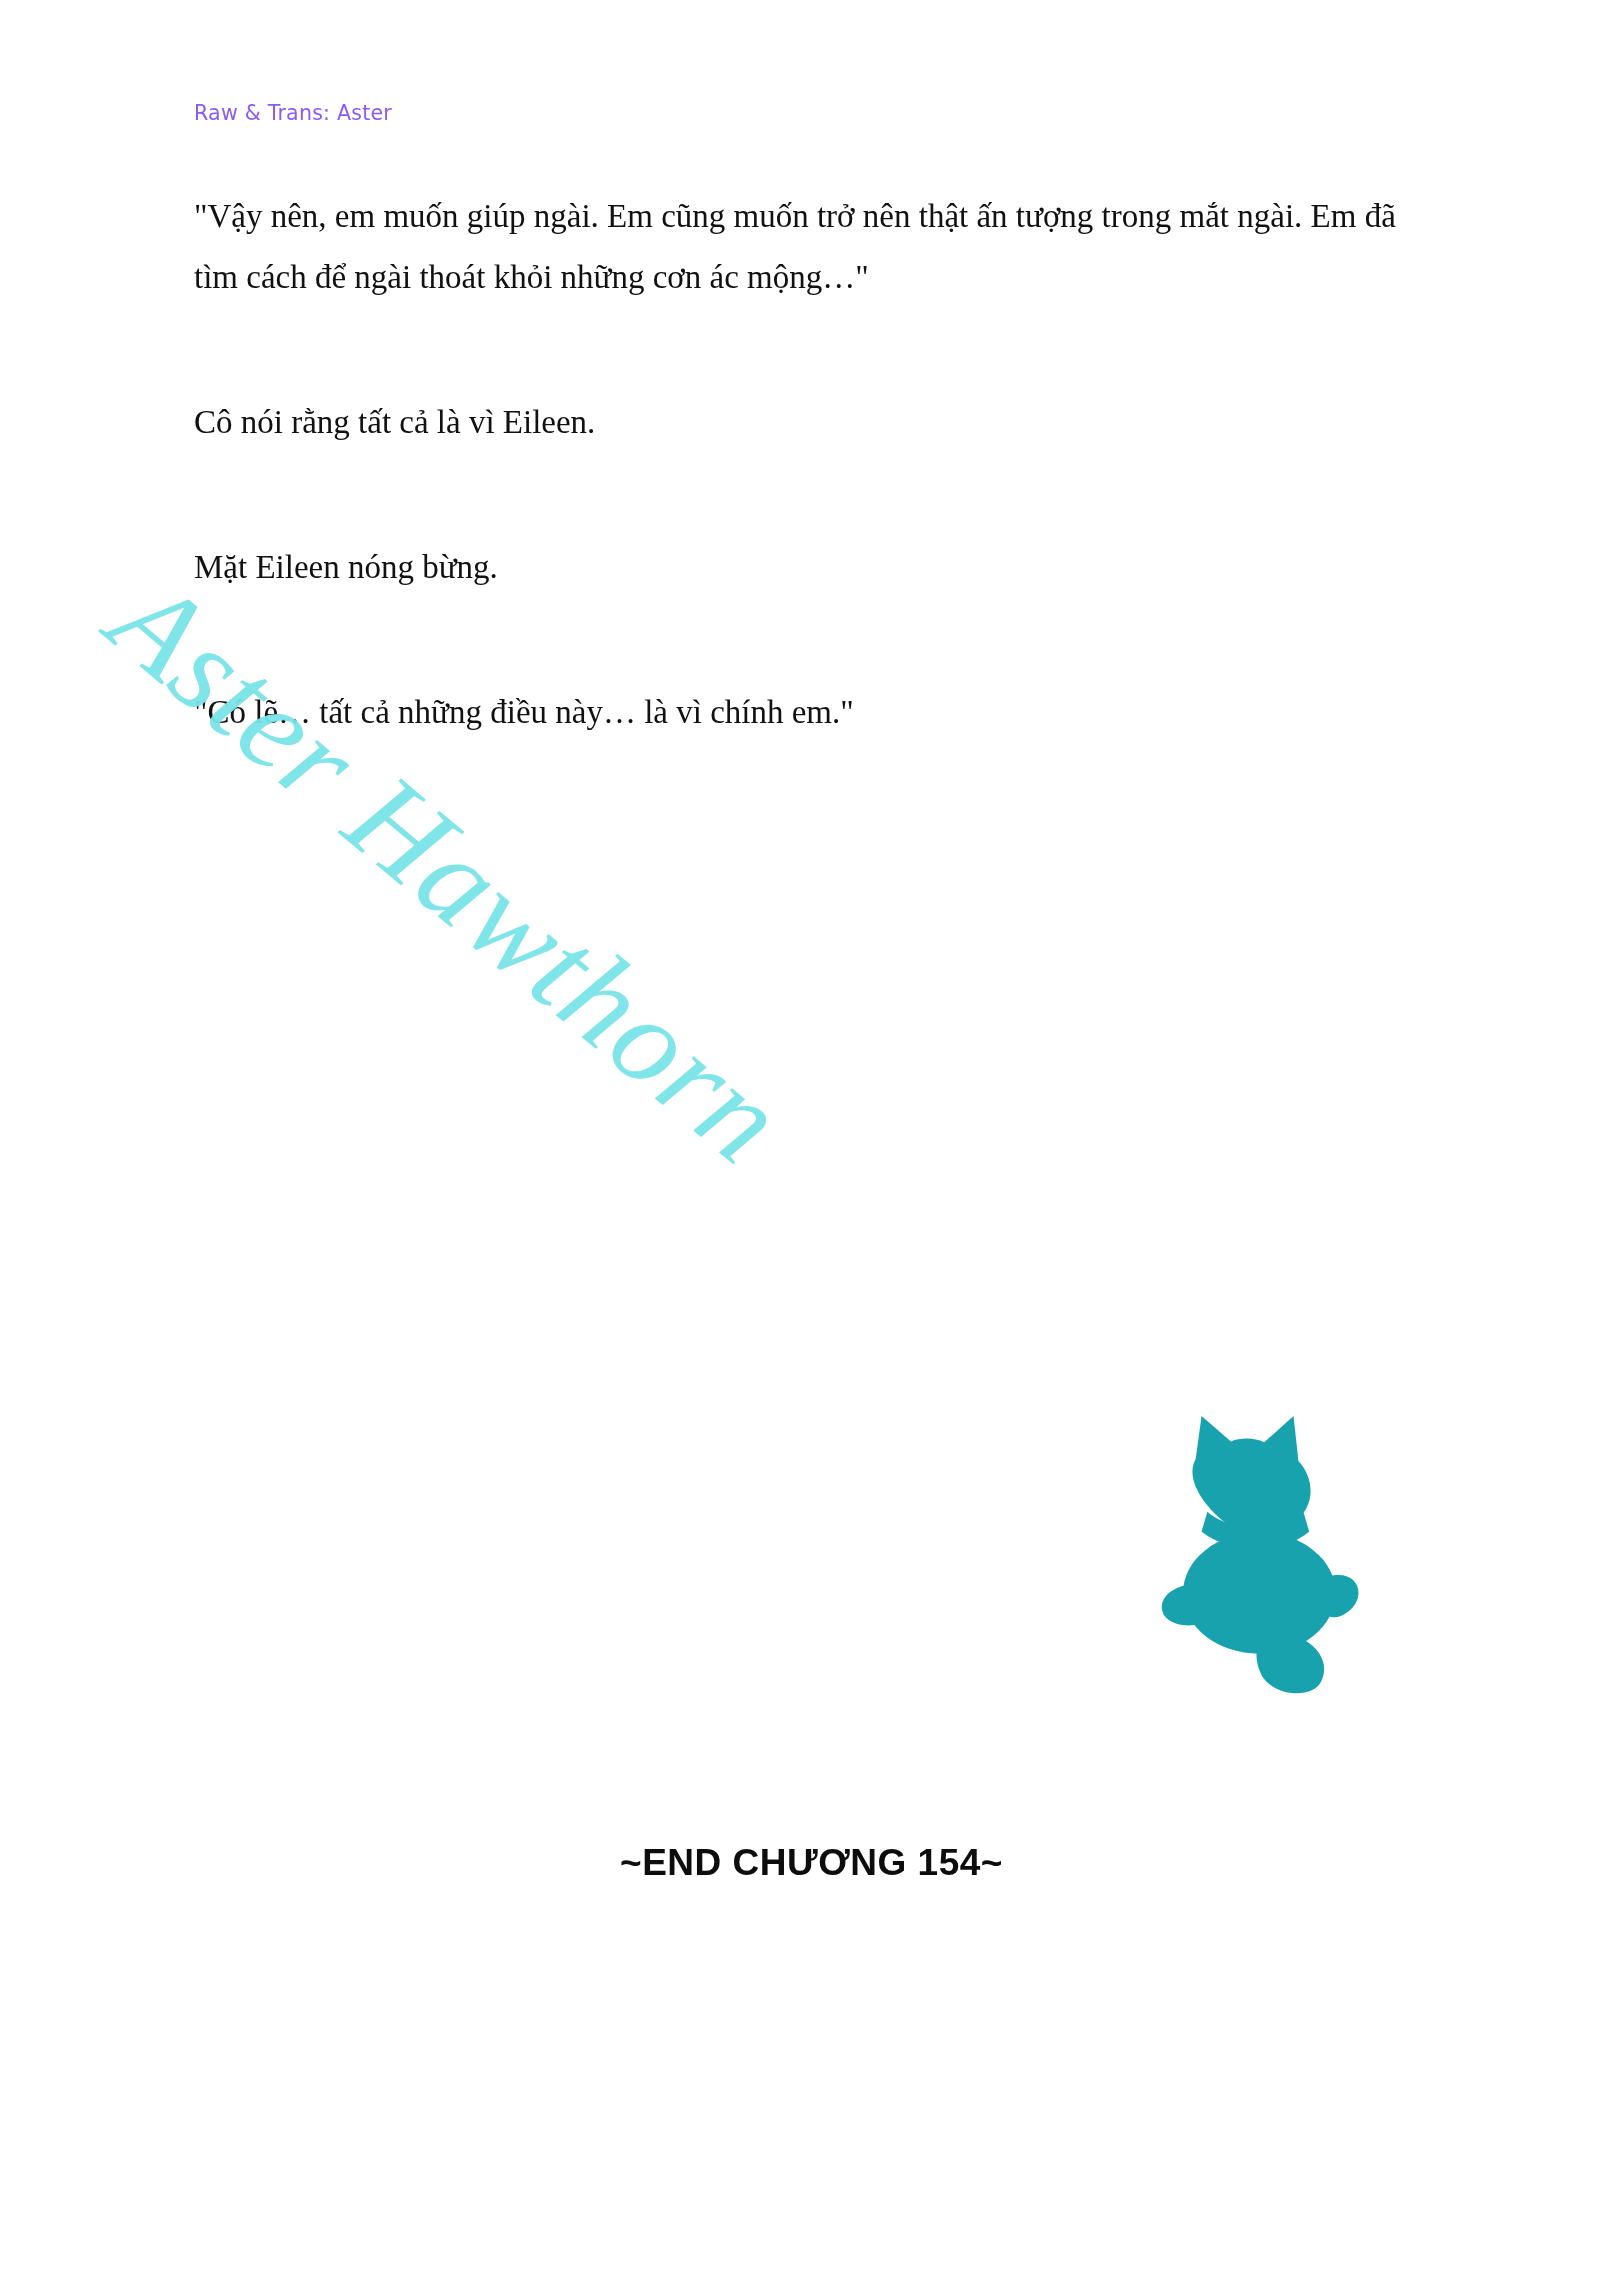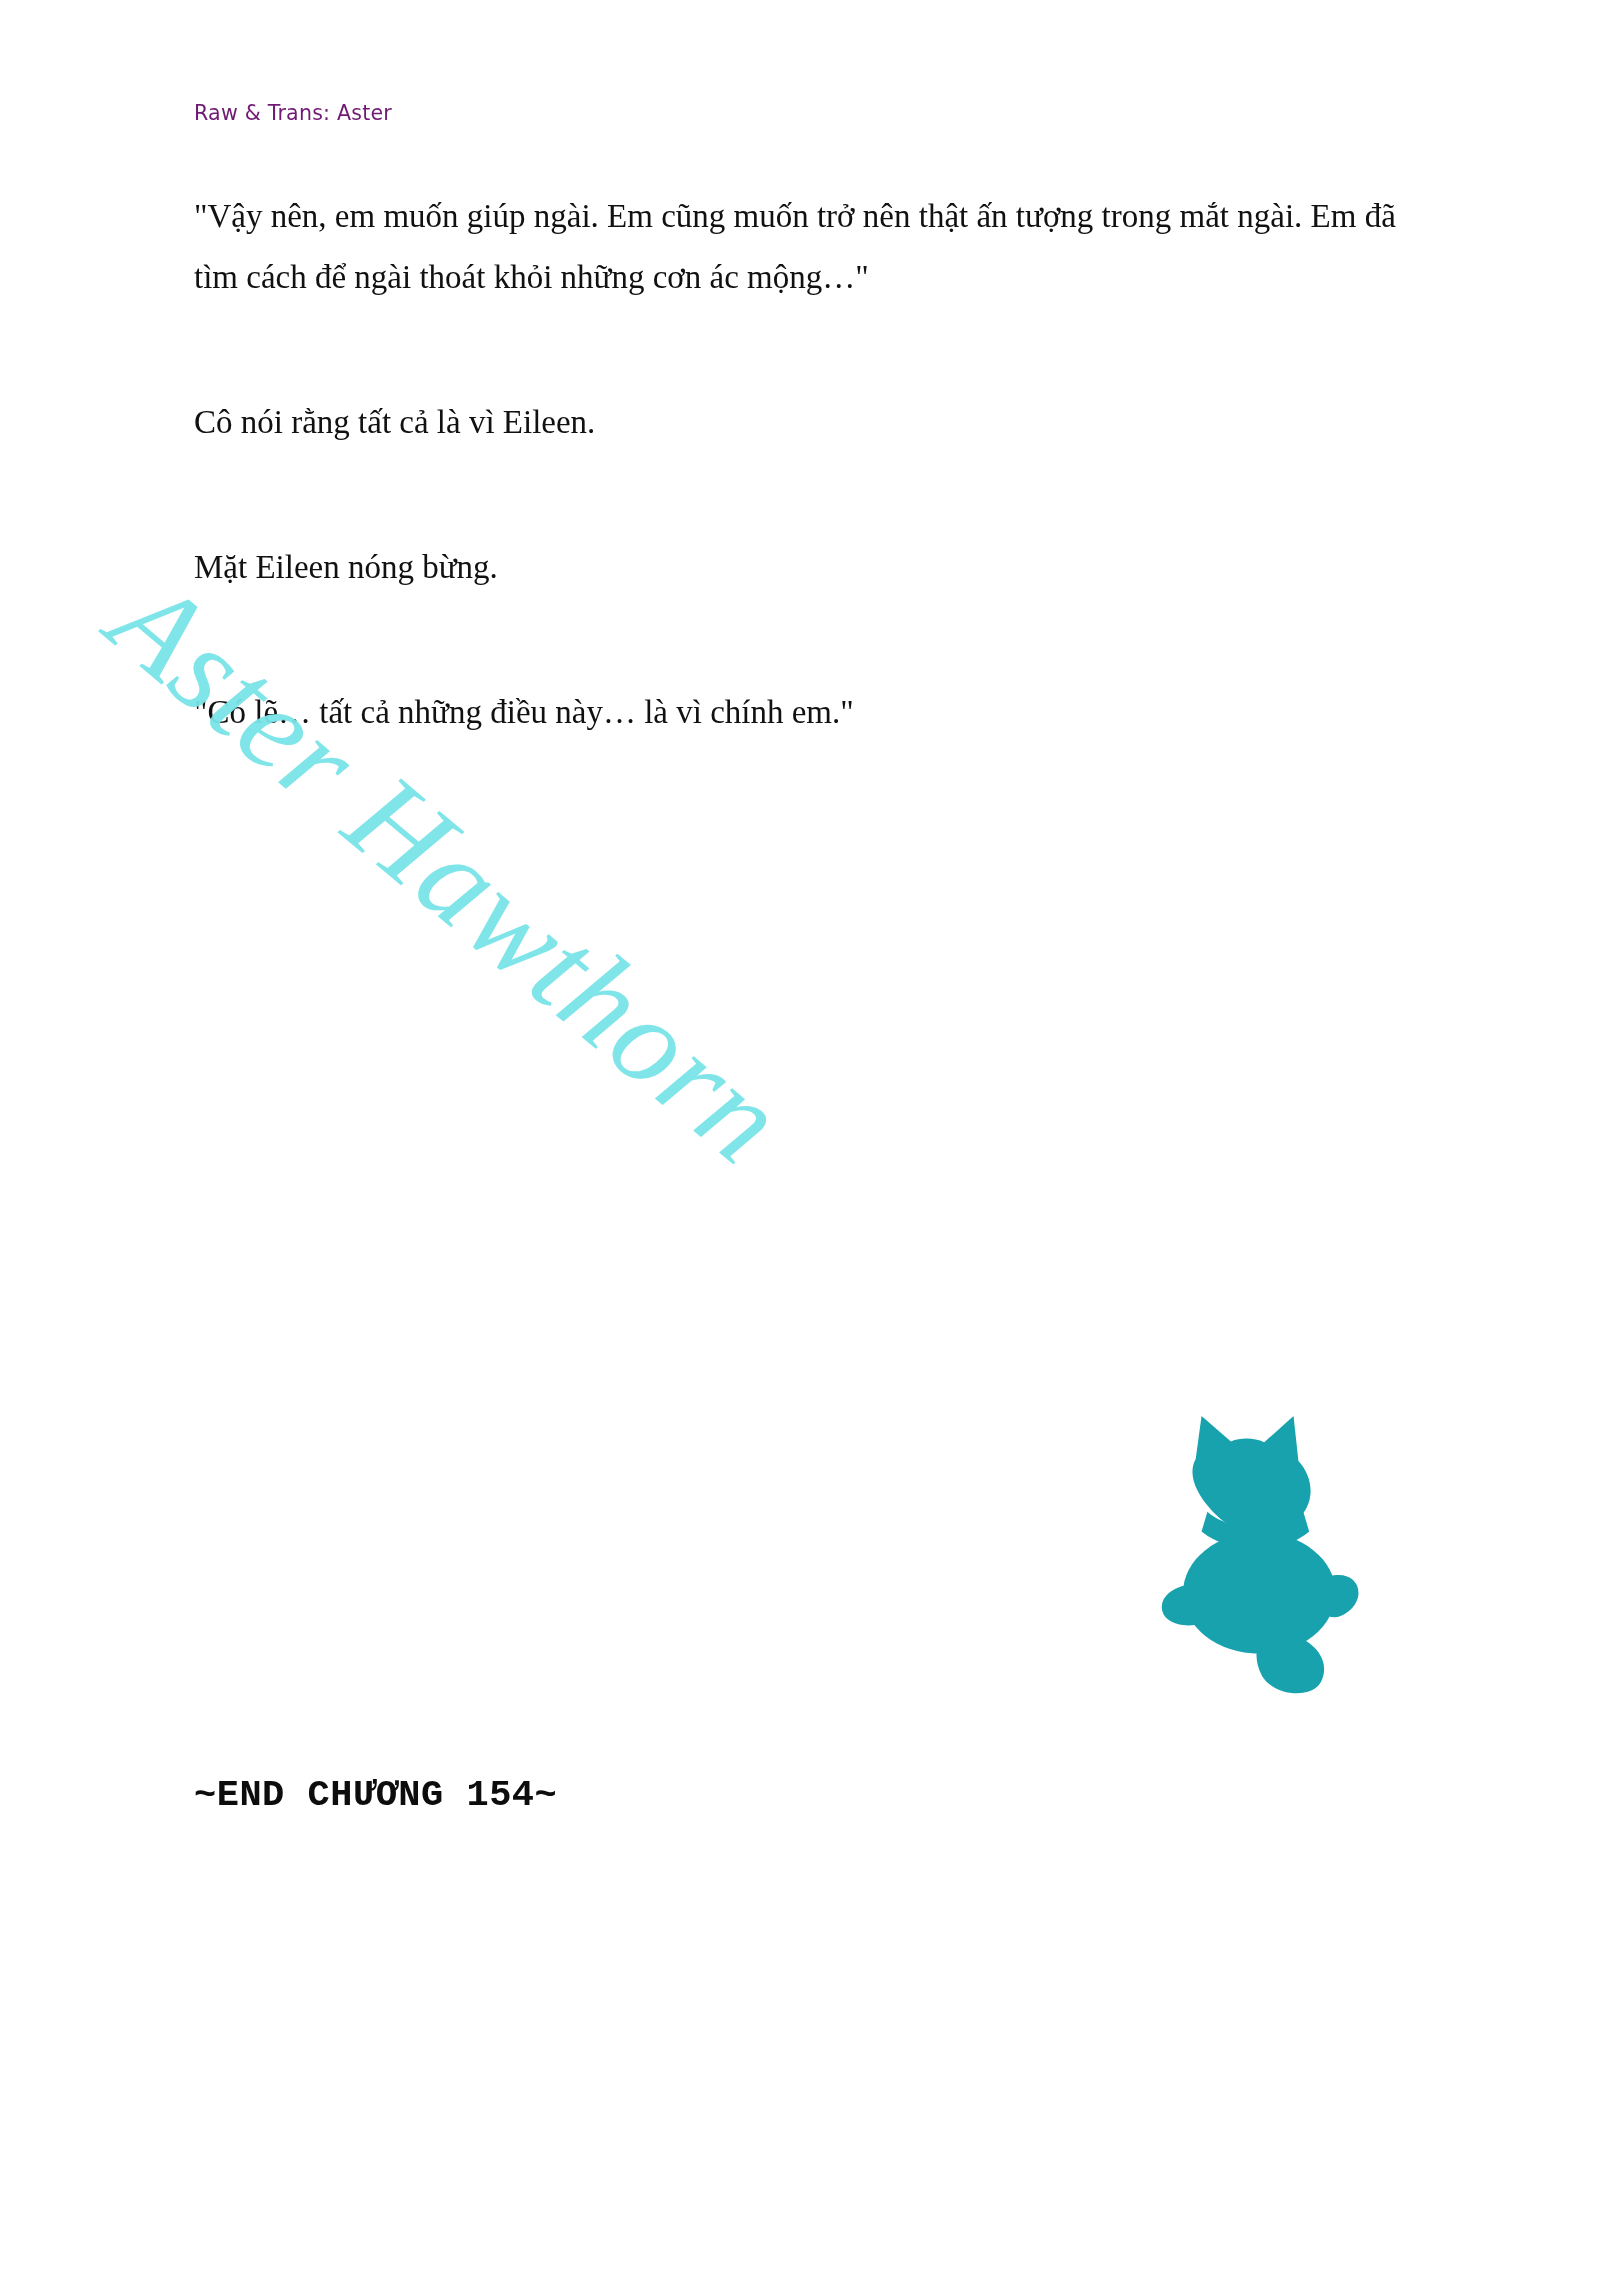--- a/index.html
+++ b/index.html
@@ -20,21 +20,21 @@
     inset: 0;
     background: #ffffff;
   }
 
   .header-note {
     position: absolute;
     left: 194px;
     top: 101px;
     font-family: "DejaVu Sans", sans-serif;
     font-size: 20.6px;
-    color: #701a75;
+    color: #8b5cf6;
     letter-spacing: 0.2px;
     white-space: nowrap;
   }
 
   .content {
     position: absolute;
     left: 194px;
     top: 186px;
     width: 1235px;
   }
@@ -48,24 +48,24 @@
     max-width: 1220px;
   }
 
   .para.spacer-big {
     margin-bottom: 84px;
   }
 
   .end-line {
     position: absolute;
     left: 0;
-    top: 1588px;
+    top: 1656px;
     width: 1235px;
-    text-align: left;
-    font-family: Liberation Mono, monospace;
+    text-align: center;
+    font-family: Liberation Sans, sans-serif;
     font-weight: bold;
     font-size: 37px;
     letter-spacing: 0.5px;
     color: #0d0d0d;
   }
 
   
   .watermark {
     position: absolute;
     left: 176px;

